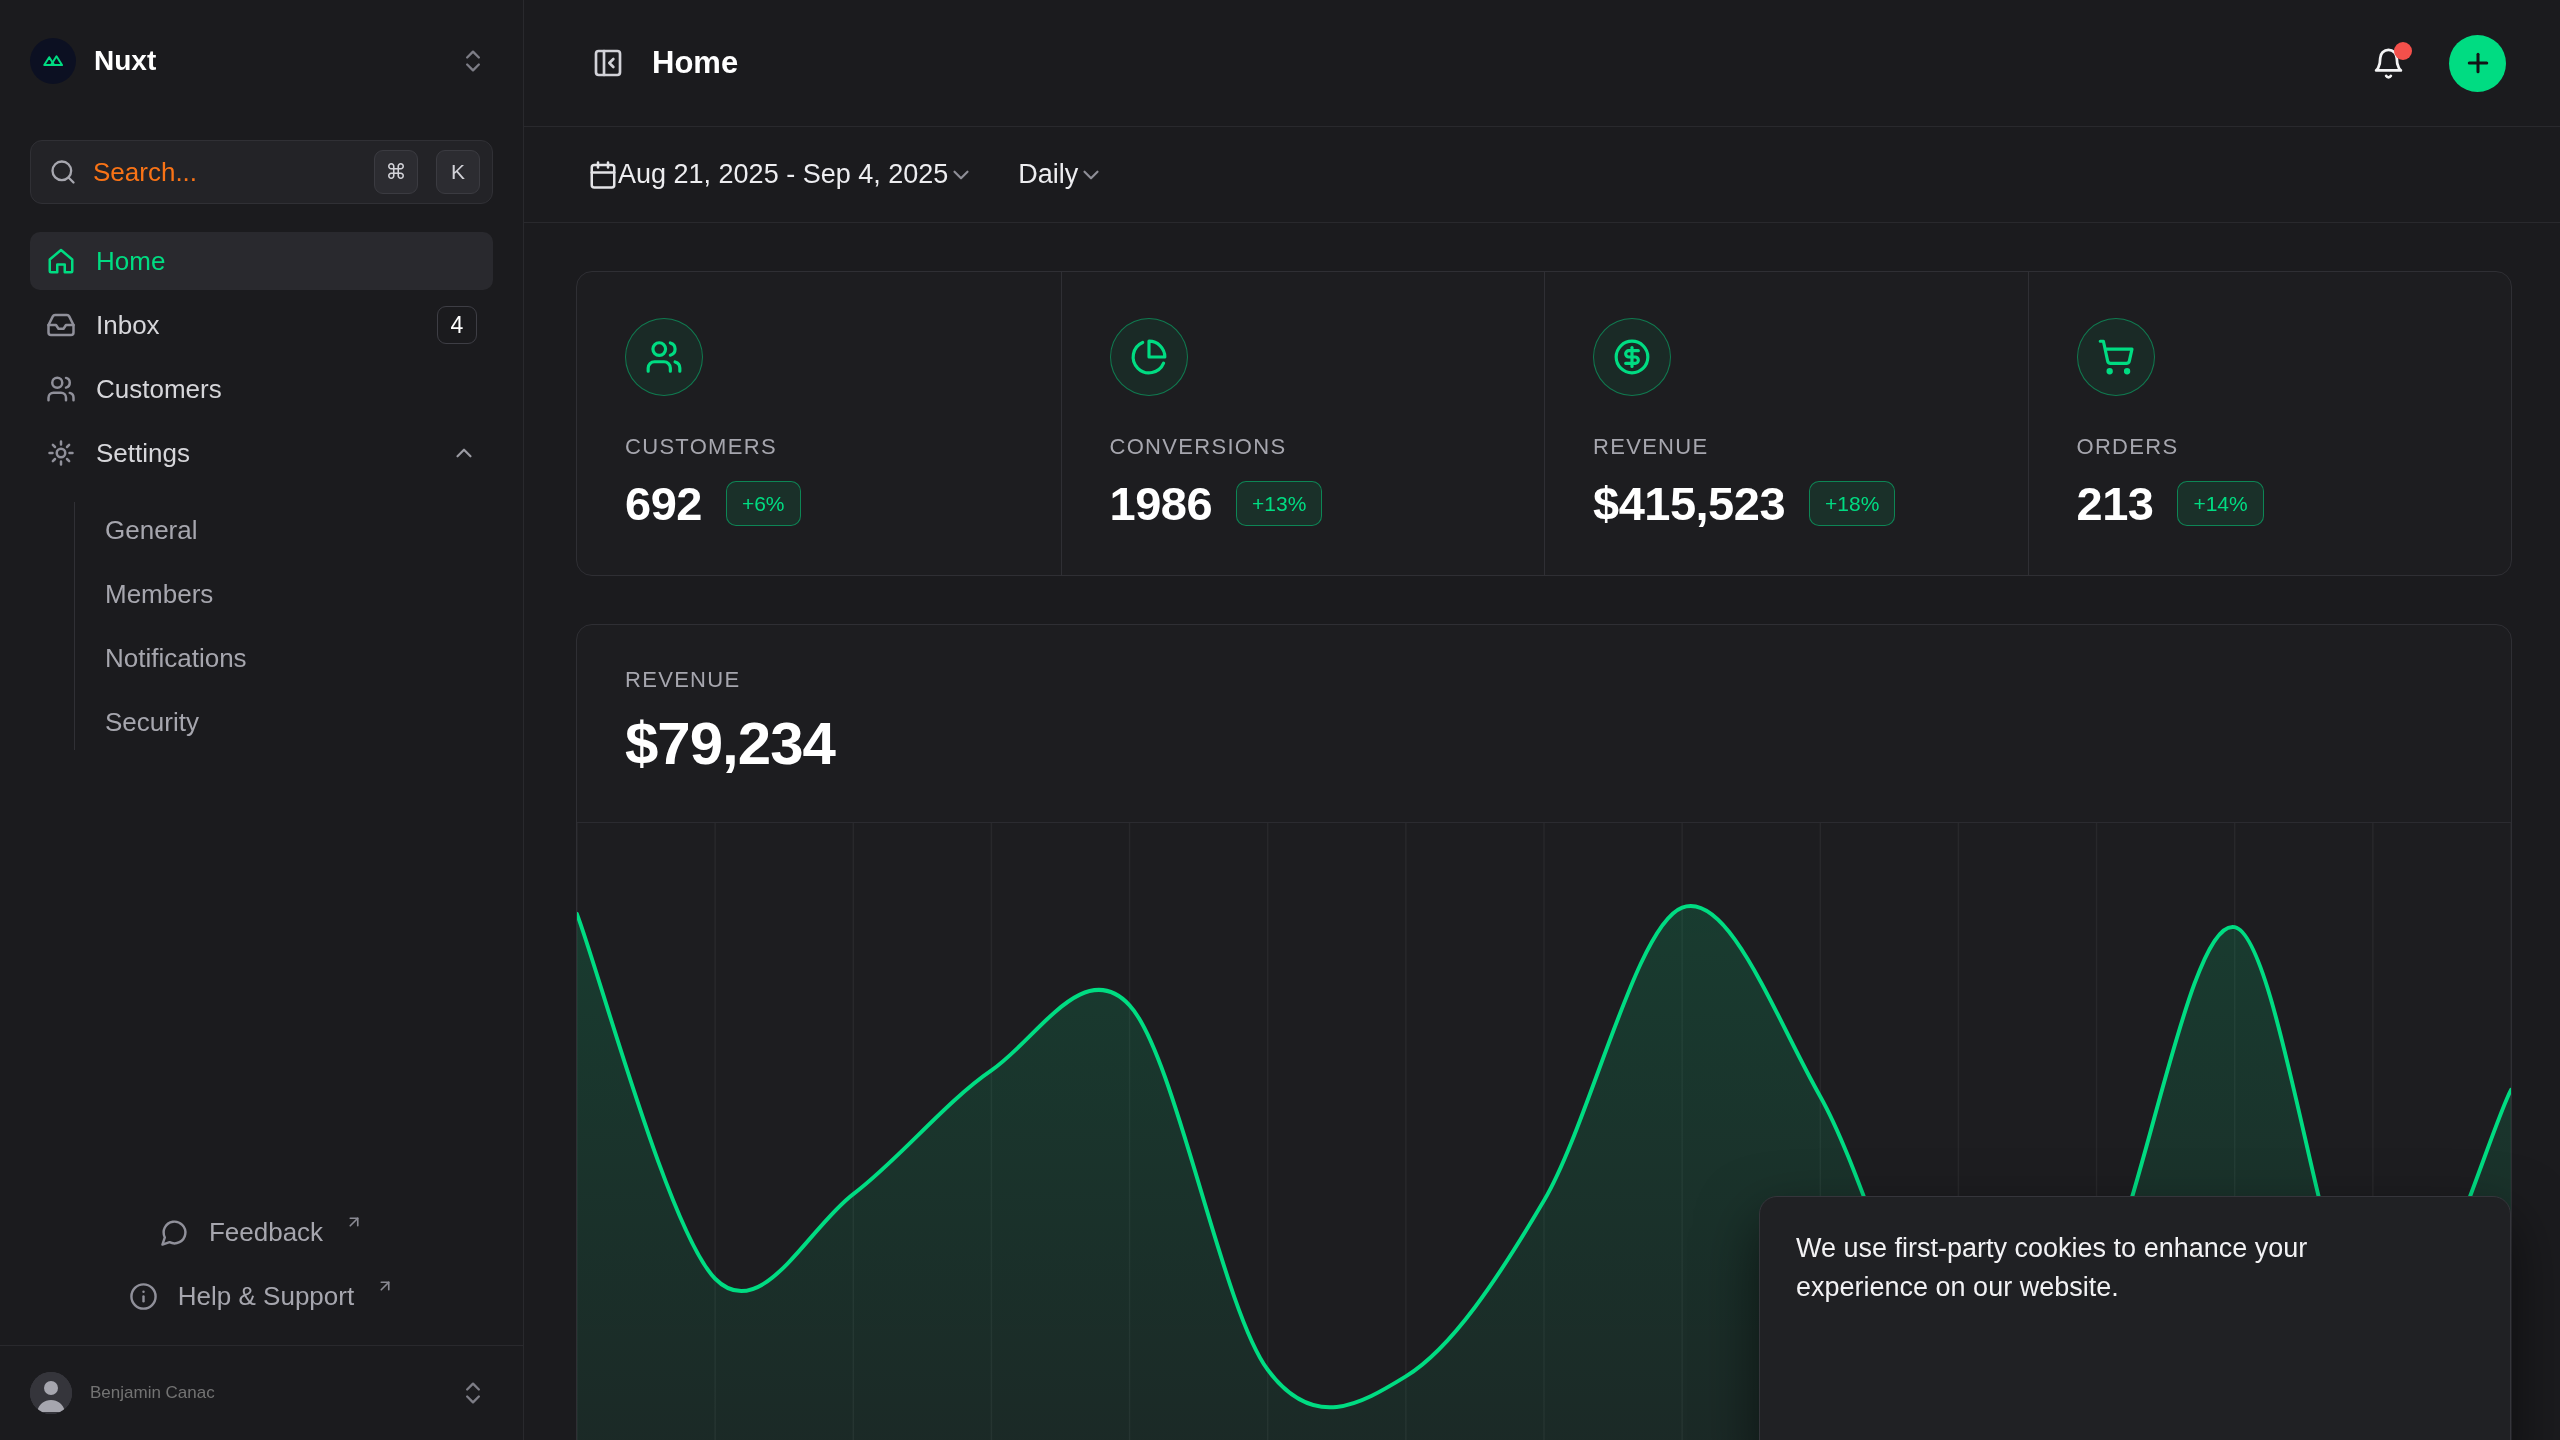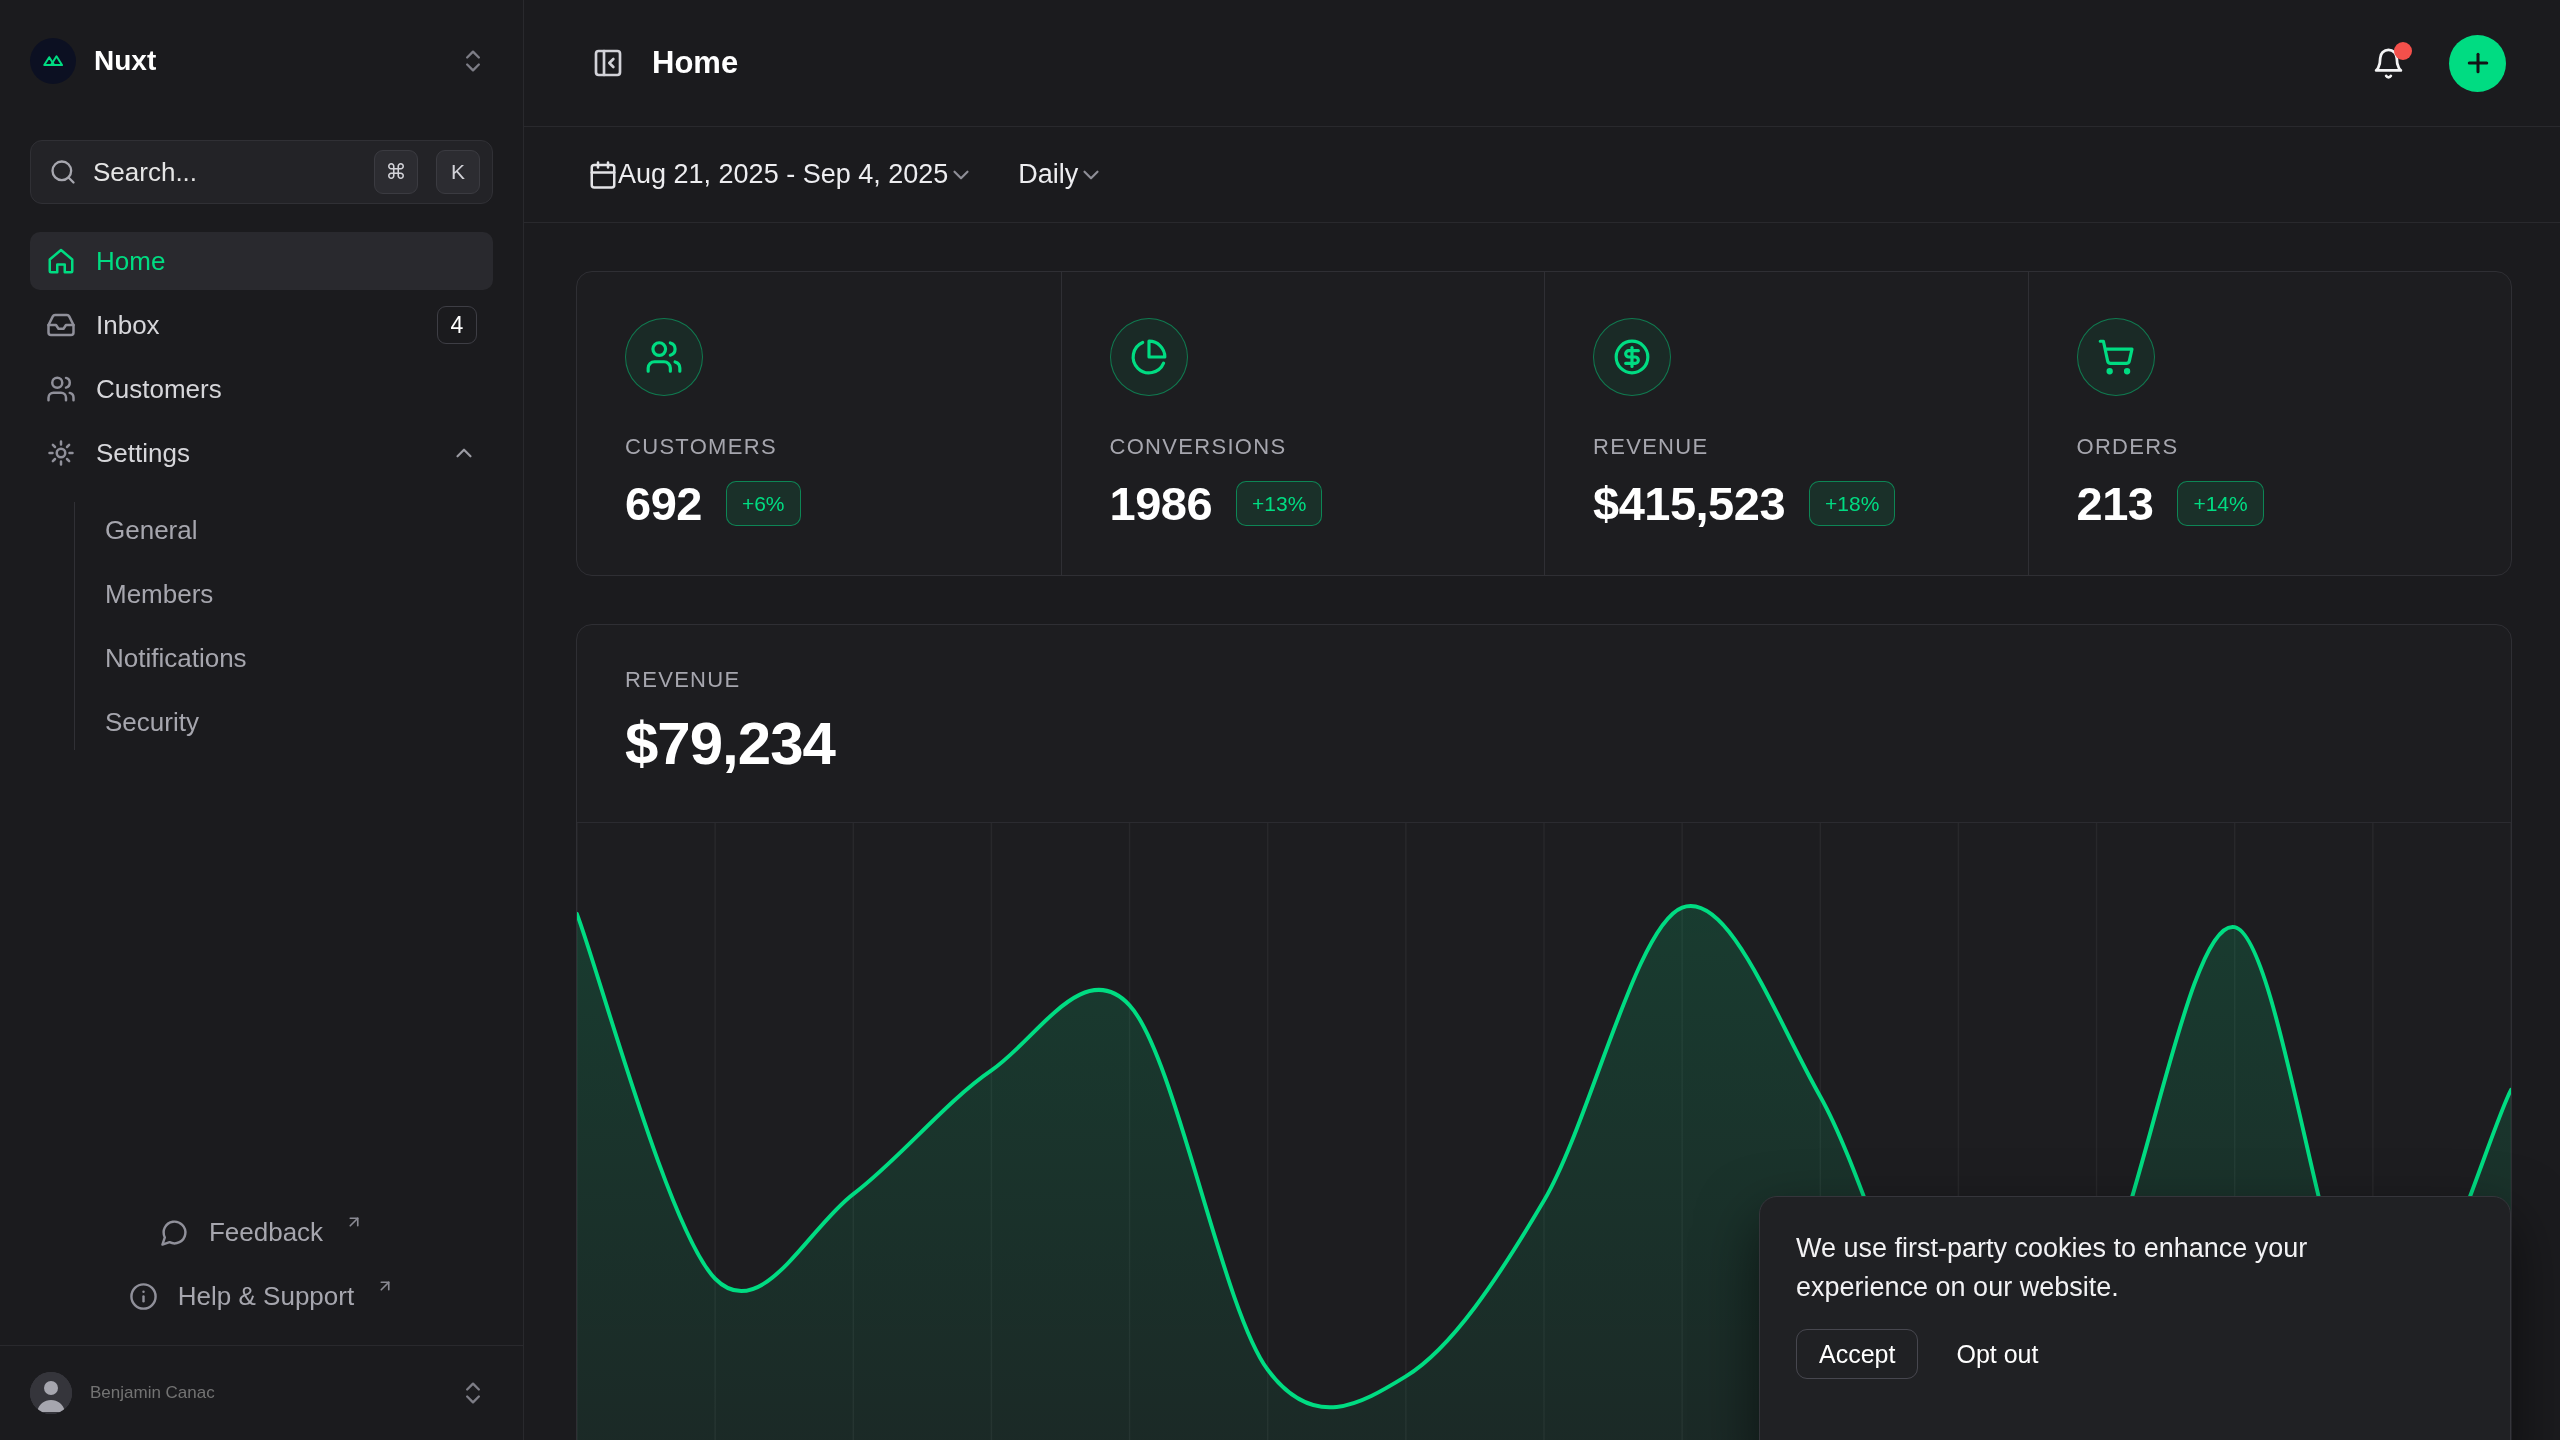--- a/index.html
+++ b/index.html
@@ -23,21 +23,21 @@
   .brand-logo { width:46px; height:46px; border-radius:50%; background:#0c1022; display:flex; align-items:center; justify-content:center; flex-shrink:0; }
   .brand-name { font-size:28px; font-weight:700; color:#ffffff; }
   .brand-caret { margin-left:auto; color:#7d7d86; cursor:pointer; padding:6px; border-radius:8px; }
 
   .search-box {
     margin-top:54px; height:64px; border-radius:12px;
     background:#232327; border:1px solid #303035;
     display:flex; align-items:center; gap:16px; padding:0 12px 0 18px;
     cursor:text;
   }
-  .search-placeholder { flex:1; font-size:26px; color:#e5e5e5; }
+  .search-placeholder { flex:1; font-size:26px; color:#f97316; }
   .kbd {
     min-width:44px; height:44px; padding:0 10px; border-radius:9px;
     background:#2c2c31; border:1px solid #3b3b41; color:#d2d2d8;
     font-size:21px; display:flex; align-items:center; justify-content:center;
   }
   .kbd + .kbd { margin-left:2px; }
 
   .nav { margin-top:28px; display:flex; flex-direction:column; gap:6px; }
   .nav-item {
     height:58px; border-radius:10px; padding:0 16px;
@@ -455,17 +455,13 @@
             <path d="M0,91.00000000000001 C23.6,151.7 94.4,408.4 141.6,455.0 C188.8,501.6 236.0,405.2 283.1,370.5 C330.3,335.8 377.5,278.4 424.7,247.0 C471.9,215.6 519.1,132.2 566.3,182.0 C613.5,231.8 660.7,484.3 707.9,546.0 C755.0,607.8 802.2,580.7 849.4,552.5 C896.6,524.3 943.8,455.0 991.0,377.0 C1038.2,299.0 1085.4,101.8 1132.6,84.5 C1179.8,67.2 1227.0,191.8 1274.1,273.0 C1321.3,354.3 1368.5,539.5 1415.7,572.0 C1462.9,604.5 1510.1,546.0 1557.3,468.0 C1604.5,390.0 1651.7,94.3 1698.9,104.0 C1746.0,113.8 1793.2,499.4 1840.4,526.5 C1887.6,553.6 1958.4,309.8 1982.0,266.5" fill="none" stroke="#00dc82" stroke-width="4" stroke-linecap="round"></path>
           </svg>
         </div>
     </section>
 
   </div>
 </main>
 
 <div class="cookie-banner">
   <p class="cookie-text">We use first-party cookies to enhance your experience on our website.</p>
-  <div class="cookie-actions">
-    <button class="accept-btn">Accept</button>
-    <button class="optout-btn">Opt out</button>
-  </div>
 </div>
 
 </body></html>

